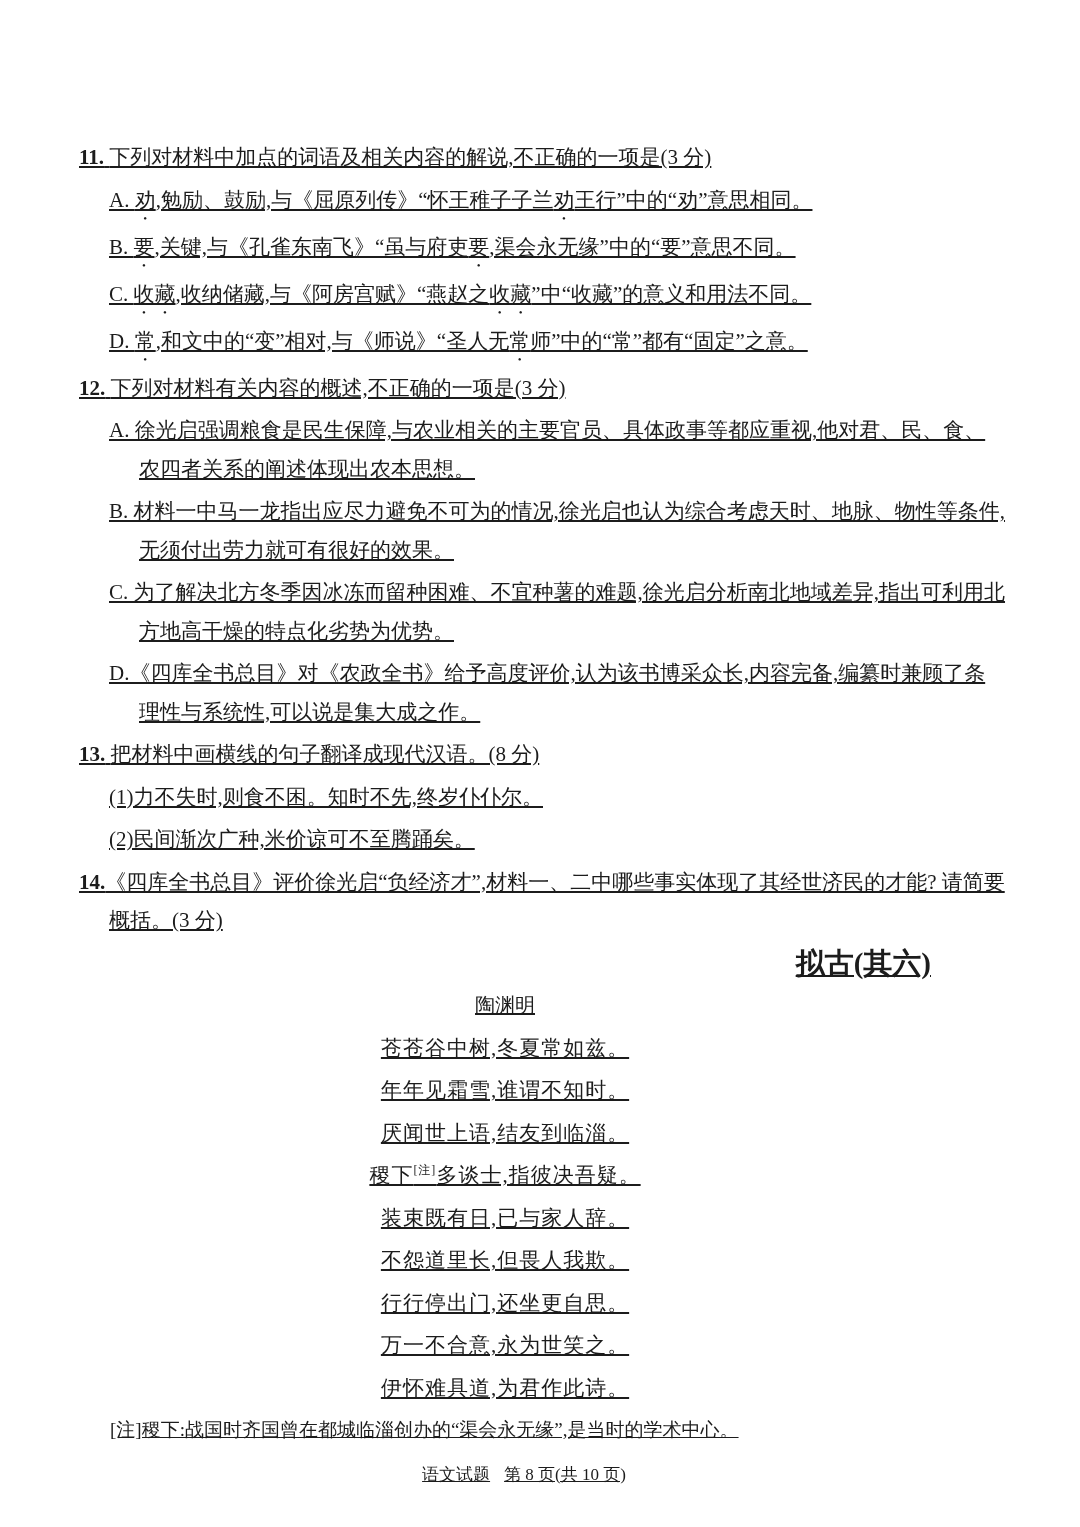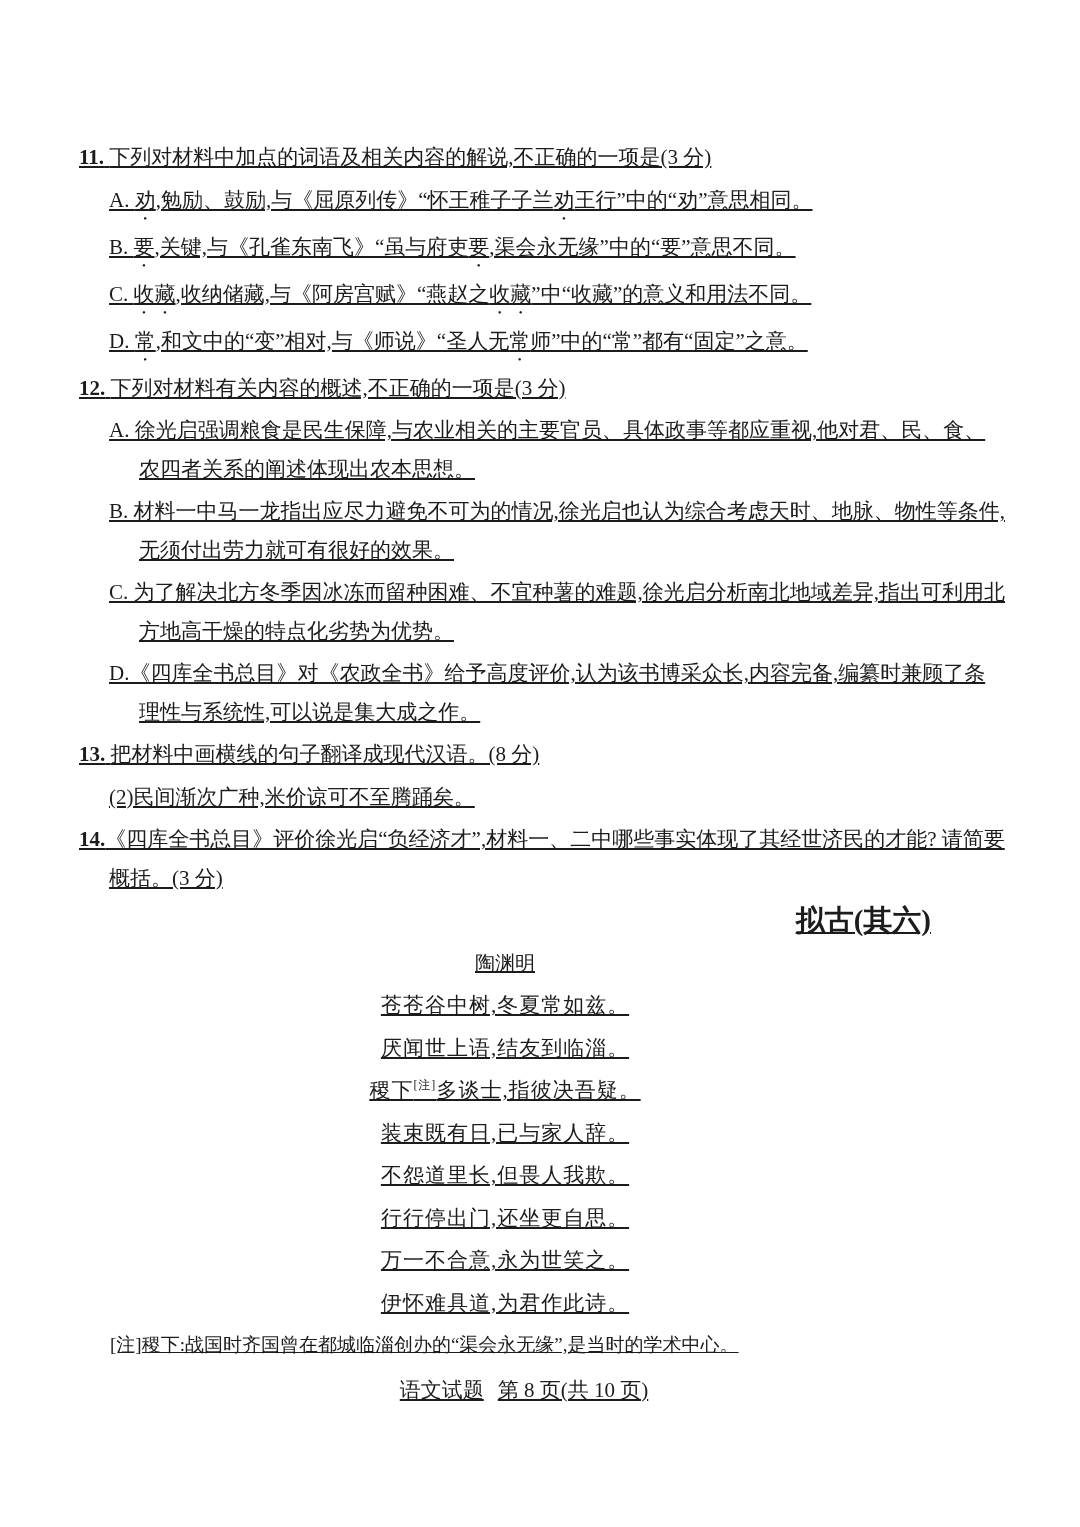--- a/index.html
+++ b/index.html
@@ -24,21 +24,21 @@
   .q14p{padding-left:30px;text-indent:-30px;}
   .sec-heading{font-weight:700;margin-left:40px;}
   .sec-intro{margin-left:40px;}
   .poem-wrap{width:860px;text-align:center;}
   .poem-title{font-weight:700;font-size:29px;text-align:right;}
   .poem-author{font-size:20px;}
   .poem-line{letter-spacing:1px;}
   .note{font-size:19px;margin-left:35px;margin-top:4px;}
   .footer{
     text-align:center;
-    font-size:21px;
+    font-size:17px;
     margin-top:6px;
     width:890px;
   }
   .footer .gap{display:inline-block;width:14px;}
   .em{
     -webkit-text-emphasis:filled dot;
     -webkit-text-emphasis-position:under left;
     text-emphasis:filled dot;
     text-emphasis-position:under left;
   }
@@ -60,32 +60,34 @@
   <section>
     <p class="stem"><span class="qnum">12.</span> <span>下列对材料有关内容的概述,不正确的一项是(3 分)</span></p>
     <p class="option">A. 徐光启强调粮食是民生保障,与农业相关的主要官员、具体政事等都应重视,他对君、民、食、农四者关系的阐述体现出农本思想。</p>
     <p class="option">B. 材料一中马一龙指出应尽力避免不可为的情况,徐光启也认为综合考虑天时、地脉、物性等条件,无须付出劳力就可有很好的效果。</p>
     <p class="option">C. 为了解决北方冬季因冰冻而留种困难、不宜种薯的难题,徐光启分析南北地域差异,指出可利用北方地高干燥的特点化劣势为优势。</p>
     <p class="option">D.《四库全书总目》对《农政全书》给予高度评价,认为该书博采众长,内容完备,编纂时兼顾了条理性与系统性,可以说是集大成之作。</p>
   </section>
 
   <section>
     <p class="stem"><span class="qnum">13.</span> <span>把材料中画横线的句子翻译成现代汉语。(8 分)</span></p>
+    <p class="subitem">(1)力不失时,则食不困。知时不先,终岁仆仆尔。</p>
     <p class="subitem">(2)民间渐次广种,米价谅可不至腾踊矣。</p>
   </section>
 
   <section>
     <p class="q14p"><span class="qnum">14.</span><span>《四库全书总目》评价徐光启“负经济才”,材料一、二中哪些事实体现了其经世济民的才能? 请简要概括。(3 分)</span></p>
   </section>
 
 
   <section class="poem-wrap">
     <p class="poem-title">拟古(其六)</p>
     <p class="poem-author">陶渊明</p>
     <p class="poem-line"><span>苍苍谷中树,冬夏常如兹。</span></p>
+    <p class="poem-line"><span>年年见霜雪,谁谓不知时。</span></p>
     <p class="poem-line"><span>厌闻世上语,结友到临淄。</span></p>
     <p class="poem-line"><span>稷下</span><sup>[注]</sup><span>多谈士,指彼决吾疑。</span></p>
     <p class="poem-line"><span>装束既有日,已与家人辞。</span></p>
     <p class="poem-line"><span>不怨道里长,但畏人我欺。</span></p>
     <p class="poem-line"><span>行行停出门,还坐更自思。</span></p>
     <p class="poem-line"><span>万一不合意,永为世笑之。</span></p>
     <p class="poem-line"><span>伊怀难具道,为君作此诗。</span></p>
   </section>
 
   <p class="note">[注]稷下:战国时齐国曾在都城临淄创办的“渠会永无缘”,是当时的学术中心。</p>

